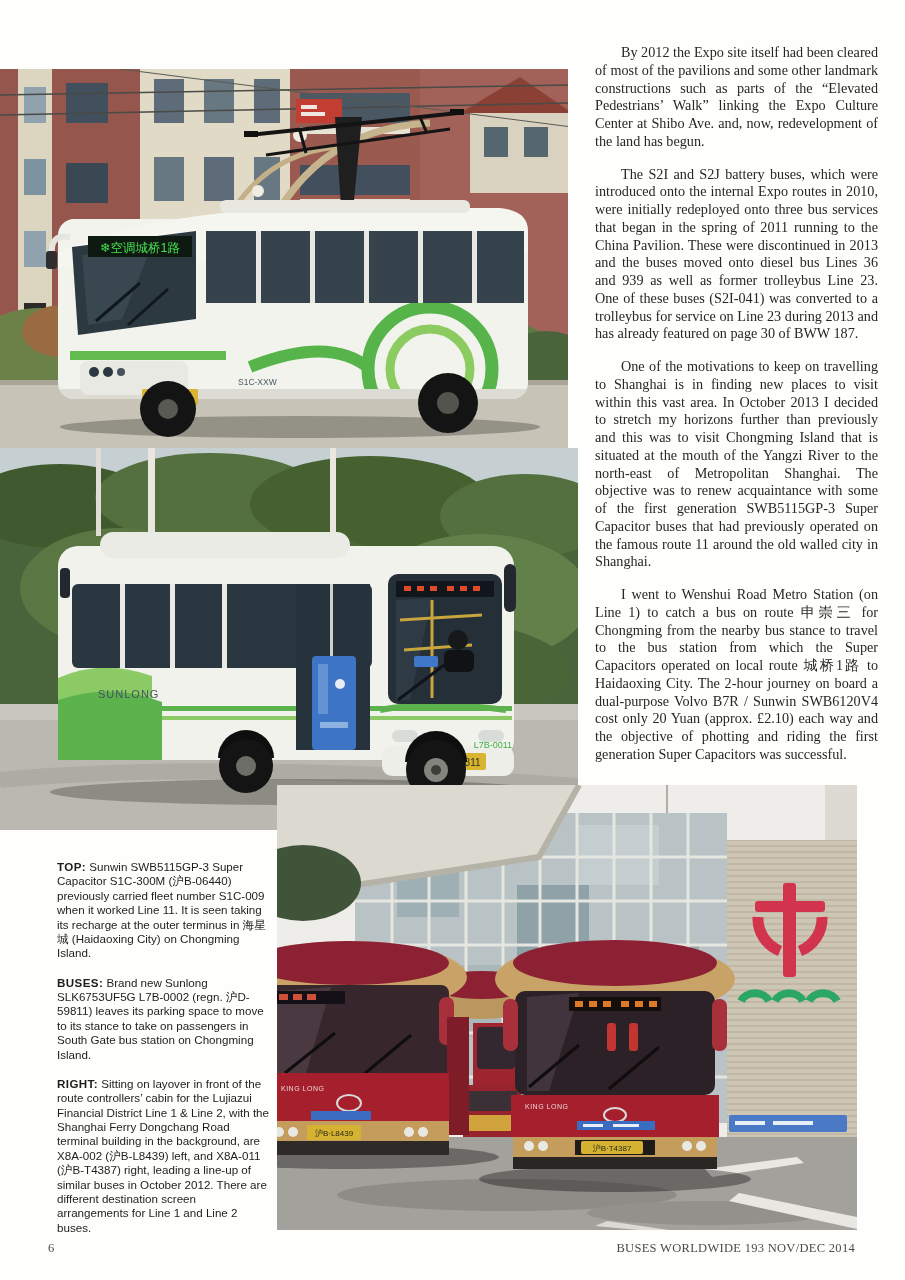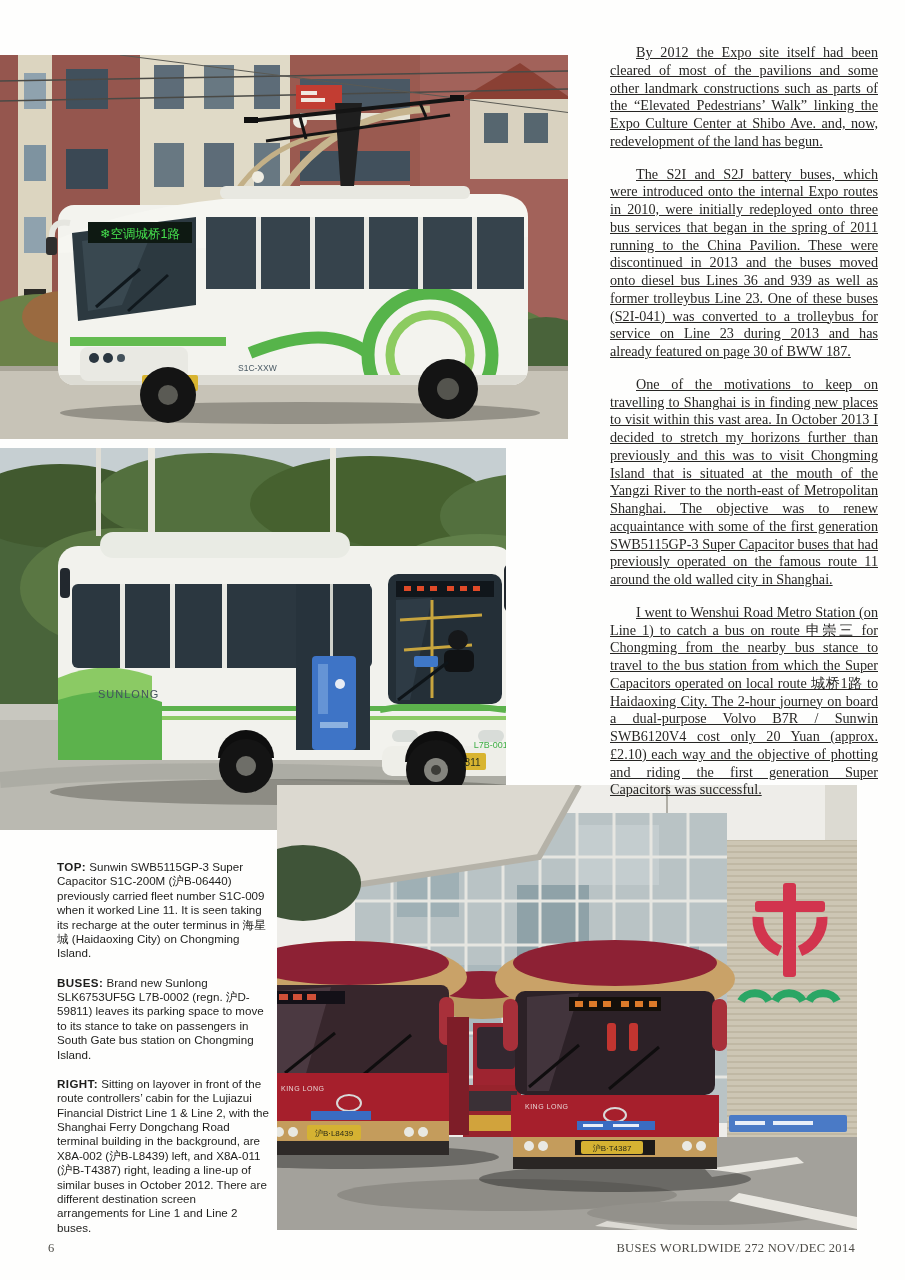--- a/index.html
+++ b/index.html
@@ -1,25 +1,25 @@
 <!DOCTYPE html>
 <html><head>
 <meta charset="utf-8">
 <style>
   html,body{margin:0;padding:0;}
   body{background:#e9e9e9;font-family:"Liberation Serif",serif;}
   .page{position:relative;width:905px;height:1280px;background:#fefefd;overflow:hidden;margin:0 auto;}
   .photo{position:absolute;margin:0;padding:0;overflow:hidden;}
   .photo svg{display:block;}
-  .photo-top{left:0;top:55px;width:568px;height:384px;}
-  .photo-middle{left:0;top:448px;width:506px;height:382px;}
+  .photo-top{left:0;top:69px;width:568px;height:384px;}
+  .photo-middle{left:0;top:448px;width:578px;height:382px;}
   .photo-bottom{left:277px;top:785px;width:684px;height:445px;}
   .body-col{position:absolute;left:595px;top:44px;width:283px;color:#272624;
             font-size:14.2px;line-height:1.25;text-align:justify;}
-  .body-col p{margin:0 0 15px 15px;text-indent:26px;text-decoration:underline;}
+  .body-col p{margin:0 0 15px 0;text-indent:26px;}
   .caption-col{position:absolute;left:57px;top:860px;width:213px;color:#1d1d1b;
                font-family:"Liberation Sans",sans-serif;font-size:11.6px;line-height:1.24;}
   .caption-col p{margin:0 0 15px 0;}
   .caption-col strong{letter-spacing:.4px;}
   .footer{position:absolute;left:48px;right:50px;top:1241px;height:20px;
           font-size:12.5px;color:#4c4b46;}
   .footer .page-num{position:absolute;left:0;top:0;}
   .footer .footer-right{position:absolute;right:0;top:0;letter-spacing:.3px;}
   text{font-family:"Liberation Sans",sans-serif;}
 </style>
@@ -392,23 +392,23 @@
   </figure>
 
   <div class="body-col">
     <p>By 2012 the Expo site itself had been cleared of most of the pavilions and some other landmark constructions such as parts of the “Elevated Pedestrians’ Walk” linking the Expo Culture Center at Shibo Ave. and, now, redevelopment of the land has begun.</p>
     <p>The S2I and S2J battery buses, which were introduced onto the internal Expo routes in 2010, were initially redeployed onto three bus services that began in the spring of 2011 running to the China Pavilion. These were discontinued in 2013 and the buses moved onto diesel bus Lines 36 and 939 as well as former trolleybus Line 23. One of these buses (S2I-041) was converted to a trolleybus for service on Line 23 during 2013 and has already featured on page 30 of BWW 187.</p>
     <p>One of the motivations to keep on travelling to Shanghai is in finding new places to visit within this vast area. In October 2013 I decided to stretch my horizons further than previously and this was to visit Chongming Island that is situated at the mouth of the Yangzi River to the north-east of Metropolitan Shanghai. The objective was to renew acquaintance with some of the first generation SWB5115GP-3 Super Capacitor buses that had previously operated on the famous route 11 around the old walled city in Shanghai.</p>
     <p>I went to Wenshui Road Metro Station (on Line 1) to catch a bus on route 申崇三 for Chongming from the nearby bus stance to travel to the bus station from which the Super Capacitors operated on local route 城桥1路 to Haidaoxing City. The 2-hour journey on board a dual-purpose Volvo B7R / Sunwin SWB6120V4 cost only 20 Yuan (approx. £2.10) each way and the objective of photting and riding the first generation Super Capacitors was successful.</p>
   </div>
 
   <div class="caption-col">
-    <p><strong>TOP:</strong><span> Sunwin SWB5115GP-3 Super Capacitor S1C-200M (沪B-06440) previously carried fleet number S1C-009 when it worked Line 11. It is seen taking its recharge at the outer terminus in 海星城 (Haidaoxing City) on Chongming Island.</span></p>
+    <p><strong>TOP:</strong><span> Sunwin SWB5115GP-3 Super Capacitor S1C-300M (沪B-06440) previously carried fleet number S1C-009 when it worked Line 11. It is seen taking its recharge at the outer terminus in 海星城 (Haidaoxing City) on Chongming Island.</span></p>
     <p><strong>BUSES:</strong><span> Brand new Sunlong SLK6753UF5G L7B-0002 (regn. 沪D-59811) leaves its parking space to move to its stance to take on passengers in South Gate bus station on Chongming Island.</span></p>
     <p><strong>RIGHT:</strong><span> Sitting on layover in front of the route controllers’ cabin for the Lujiazui Financial District Line 1 &amp; Line 2, with the Shanghai Ferry Dongchang Road terminal building in the background, are X8A-002 (沪B-L8439) left, and X8A-011 (沪B-T4387) right, leading a line-up of similar buses in October 2012. There are different destination screen arrangements for Line 1 and Line 2 buses.</span></p>
   </div>
 
   <div class="footer">
     <span class="page-num">6</span>
-    <span class="footer-right">BUSES WORLDWIDE 272 NOV/DEC 2014</span>
+    <span class="footer-right">BUSES WORLDWIDE 193 NOV/DEC 2014</span>
   </div>
 
 </div>
 
 </body></html>

